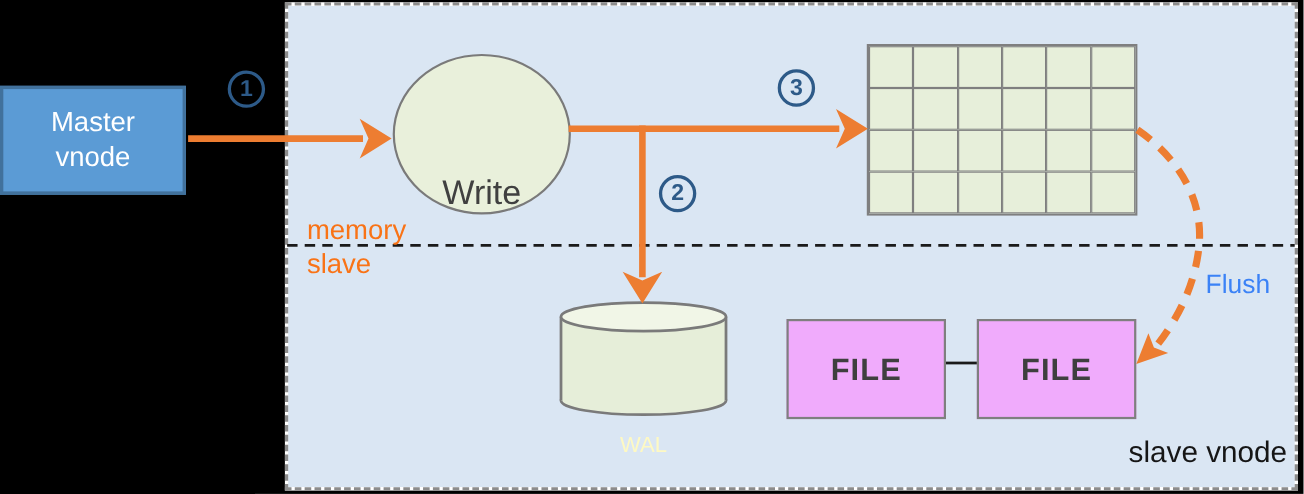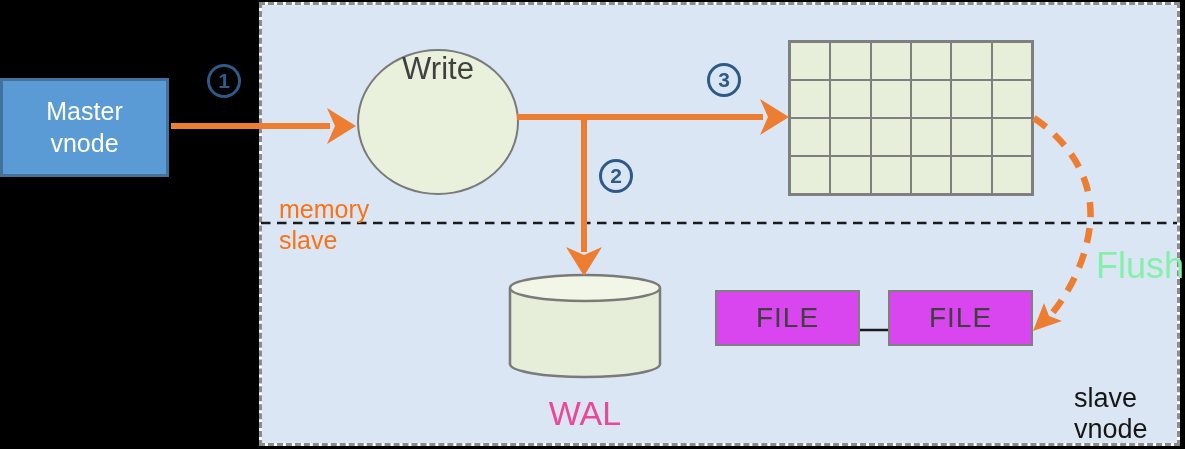--- a/index.html
+++ b/index.html
@@ -35,47 +35,48 @@
   }
   .master-box span{display:block;width:110px;}
 
   
   .write-ellipse{
     left:357px;top:49px;width:162px;height:146px;
     box-sizing:border-box;
     background:#e9f0db;
     border:2.5px solid #7a7a7a;
     border-radius:50%;
-    display:flex;align-items:flex-start;justify-content:center;
+    display:flex;align-items:flex-end;justify-content:center;
     font-size:31px;color:#404040;
     z-index:2;
   }
 
   
   .memtable{
     left:788px;top:40px;width:246px;height:156px;
     box-sizing:border-box;
     border:2px solid #7f7f7f;
     display:grid;
     z-index:2;
   }
   .memtable .cell{
     background:#e7efda;
     border:1px solid #7f7f7f;
   }
 
   
   .file-box{
     box-sizing:border-box;
-    width:145px;height:56px;
-    background:#d946ef;
+    width:145px;height:91px;
+    background:#f0abfc;
     border:2.5px solid #7f7f7f;
     display:flex;align-items:center;justify-content:center;
     font-size:28px;color:#3f3f3f;letter-spacing:1px;
     z-index:2;
+    font-weight:bold;
   }
   .file-box.first{left:715px;top:290px;}
   .file-box.second{left:888px;top:290px;}
 
   
   .badge{
     width:34px;height:34px;
     box-sizing:border-box;
     border:3px solid #2d5a88;
     border-radius:50%;
@@ -85,23 +86,23 @@
     z-index:4;
   }
   .badge.b1{left:207px;top:64px;}
   .badge.b2{left:599px;top:159px;}
   .badge.b3{left:707px;top:63px;}
 
   
   .lbl{color:#f97316;z-index:4;}
   .lbl-memory{left:279px;top:195px;font-size:25px;}
   .lbl-disk{left:279px;top:226px;font-size:25px;}
-  .lbl-wal{left:545px;top:394px;width:80px;text-align:center;font-size:34px;color:#ec4899;}
-  .lbl-flush{left:1096px;top:245px;font-size:36px;color:#86efac;}
-  .lbl-slave{left:1026px;top:383px;font-size:27px;color:#161616;margin-left:48px;}
+  .lbl-wal{left:545px;top:394px;width:80px;text-align:center;font-size:20px;color:#fef9c3;}
+  .lbl-flush{left:1096px;top:245px;font-size:24px;color:#3b82f6;}
+  .lbl-slave{left:1026px;top:396px;font-size:27px;color:#161616;}
 
   svg.overlay{
     left:0;top:0;width:1185px;height:449px;
     z-index:3;pointer-events:none;
   }
 </style>
 </head>
 <body>
 
 <div class="abs region"></div>

